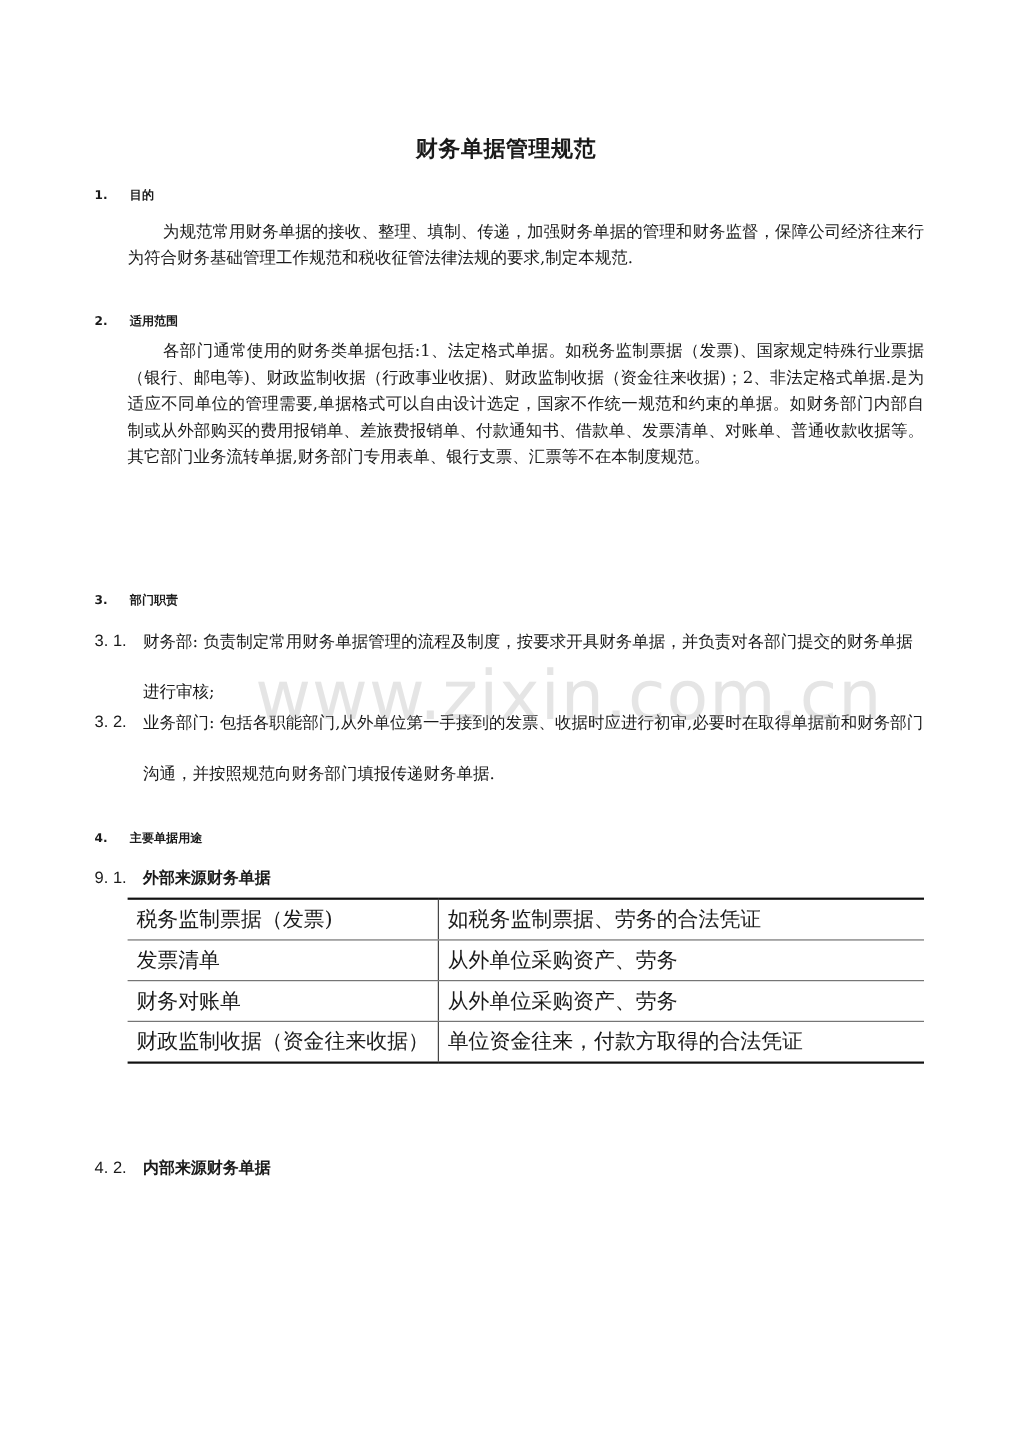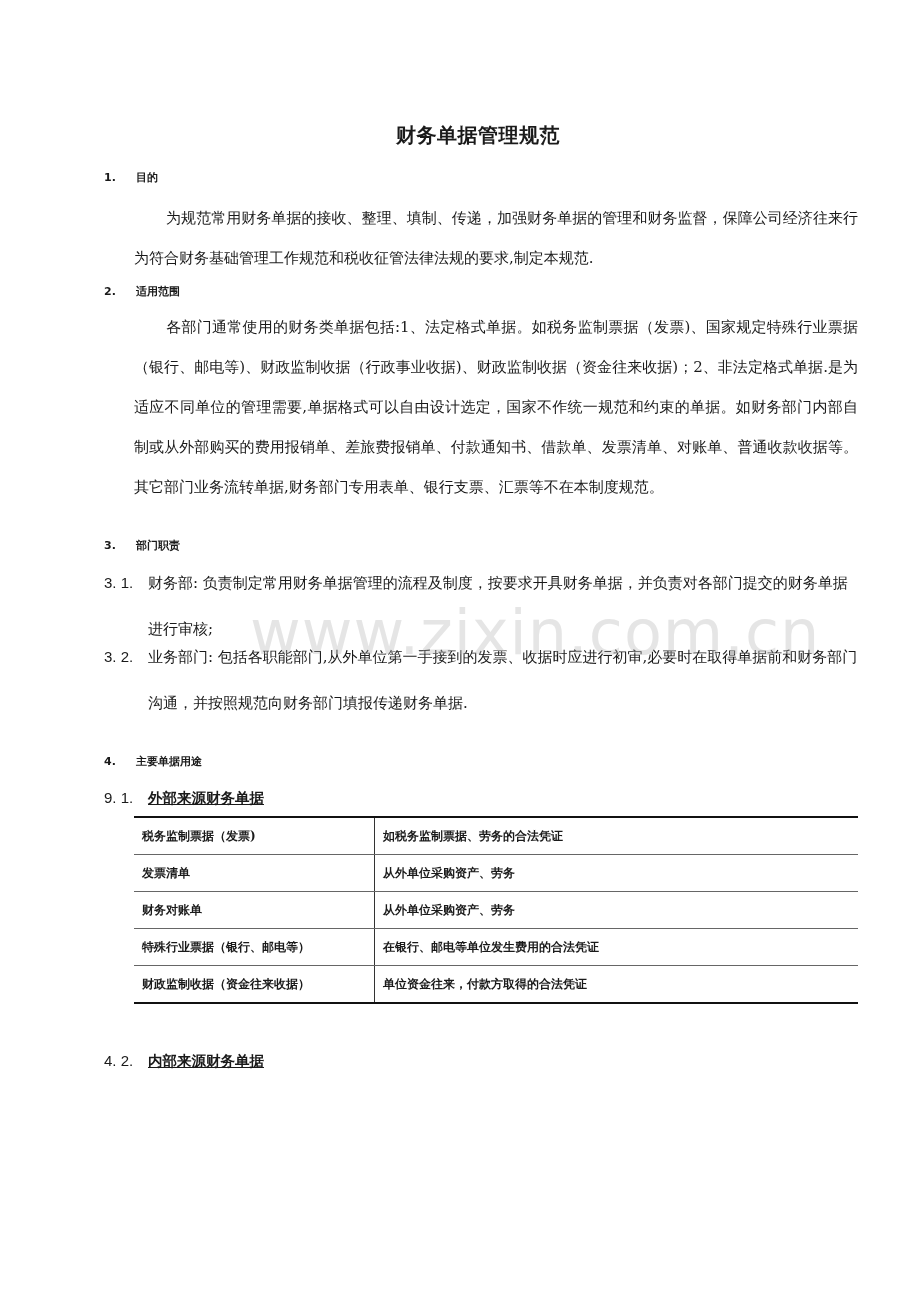--- a/index.html
+++ b/index.html
@@ -1,33 +1,33 @@
 <!DOCTYPE html>
 <html><head>
 <meta charset="utf-8">
 <style>
   html, body { margin: 0; padding: 0; background: #ffffff; }
   body { width: 920px; height: 1302px; position: relative; overflow: hidden;
          font-family: "DejaVu Serif", "Liberation Serif", serif; color: #1a1a1a; }
-  .page { position: absolute; left: 18px; top: 0; width: 794px; height: 1302px; }
+  .page { position: absolute; left: 0; top: 0; width: 794px; height: 1302px; }
   .title { position: absolute; top: 122px; left: 0; width: 920px; text-align: center;
            font-family: "DejaVu Sans", "Liberation Sans", sans-serif; font-weight: bold; font-size: 20px; letter-spacing: 0.5px; }
   .h1 { position: absolute; left: 86px; font-family: "DejaVu Sans", "Liberation Sans", sans-serif;
         font-weight: bold; font-size: 11px; }
   .h1 .num { display: inline-block; width: 32px; }
-  .para { position: absolute; left: 116px; width: 724px; font-size: 15px; line-height: 40px;
+  .para { position: absolute; left: 116px; width: 724px; font-size: 15px; line-height: 24px;
           text-align: justify; }
   .para .indent { display: inline-block; width: 32px; }
   .item { position: absolute; left: 86px; width: 754px; font-size: 15px; line-height: 46px; }
   .item .num { position: absolute; left: 0; top: 0; font-family: "Liberation Sans", sans-serif; }
   .item .text { margin-left: 44px; display: block; }
   .sub { position: absolute; left: 86px; font-size: 15px; }
   .sub .num { display: inline-block; width: 44px; font-family: "Liberation Sans", sans-serif; }
-  .sub .lbl { font-family: "DejaVu Sans", "Liberation Sans", sans-serif; font-weight: bold; font-size: 14.5px; text-decoration: underline; }
-  table.t { position: absolute; left: 116px; border-collapse: collapse; font-size: 12px; font-weight: bold; }
+  .sub .lbl { font-family: "DejaVu Sans", "Liberation Sans", sans-serif; font-weight: bold; font-size: 14.5px; }
+  table.t { position: absolute; left: 116px; border-collapse: collapse; font-size: 19px; }
   table.t td { height: 36px; padding: 0 8px; border-bottom: 1px solid #666; white-space: nowrap; }
   table.t tr:first-child td { border-top: 2.5px solid #111; }
   table.t tr:last-child td { border-bottom: 2.5px solid #111; }
   table.t td + td { border-left: 1.5px solid #333; }
   .watermark { position: absolute; left: 232px; top: 596px; font-family: "DejaVu Sans", "Liberation Sans", sans-serif;
                font-size: 62px; color: rgba(180,180,180,0.35); letter-spacing: 1px; pointer-events: none; }
 </style>
 </head>
 <body>
 
@@ -71,24 +71,20 @@
       </tr>
       <tr>
         <td>发票清单</td>
         <td>从外单位采购资产、劳务</td>
       </tr>
       <tr>
         <td>财务对账单</td>
         <td>从外单位采购资产、劳务</td>
       </tr>
       <tr>
-        <td>特殊行业票据（银行、邮电等）</td>
-        <td>在银行、邮电等单位发生费用的合法凭证</td>
-      </tr>
-      <tr>
         <td>财政监制收据（资金往来收据）</td>
         <td>单位资金往来，付款方取得的合法凭证</td>
       </tr>
     </tbody>
   </table>
 
   <div class="sub" style="top:1052px;">
     <span class="num">4. 2.</span><span class="lbl">内部来源财务单据</span>
   </div>
 

